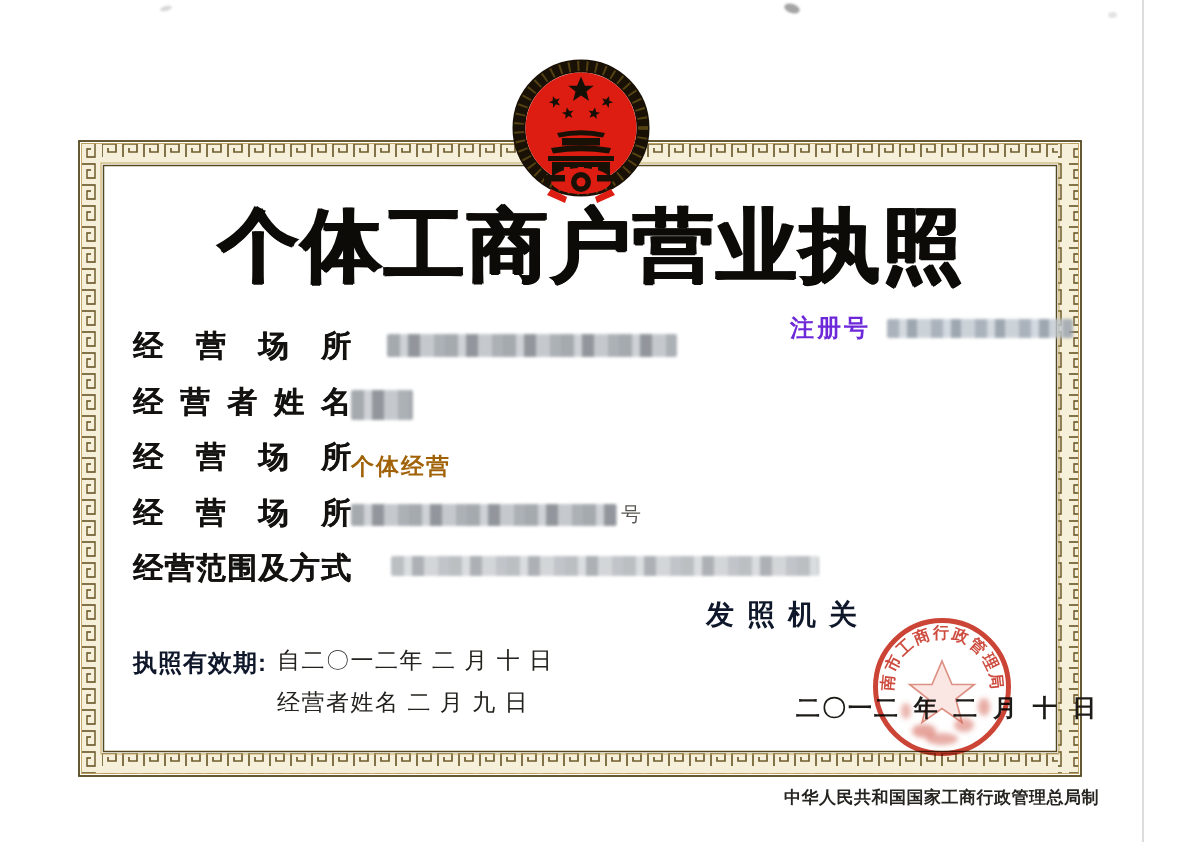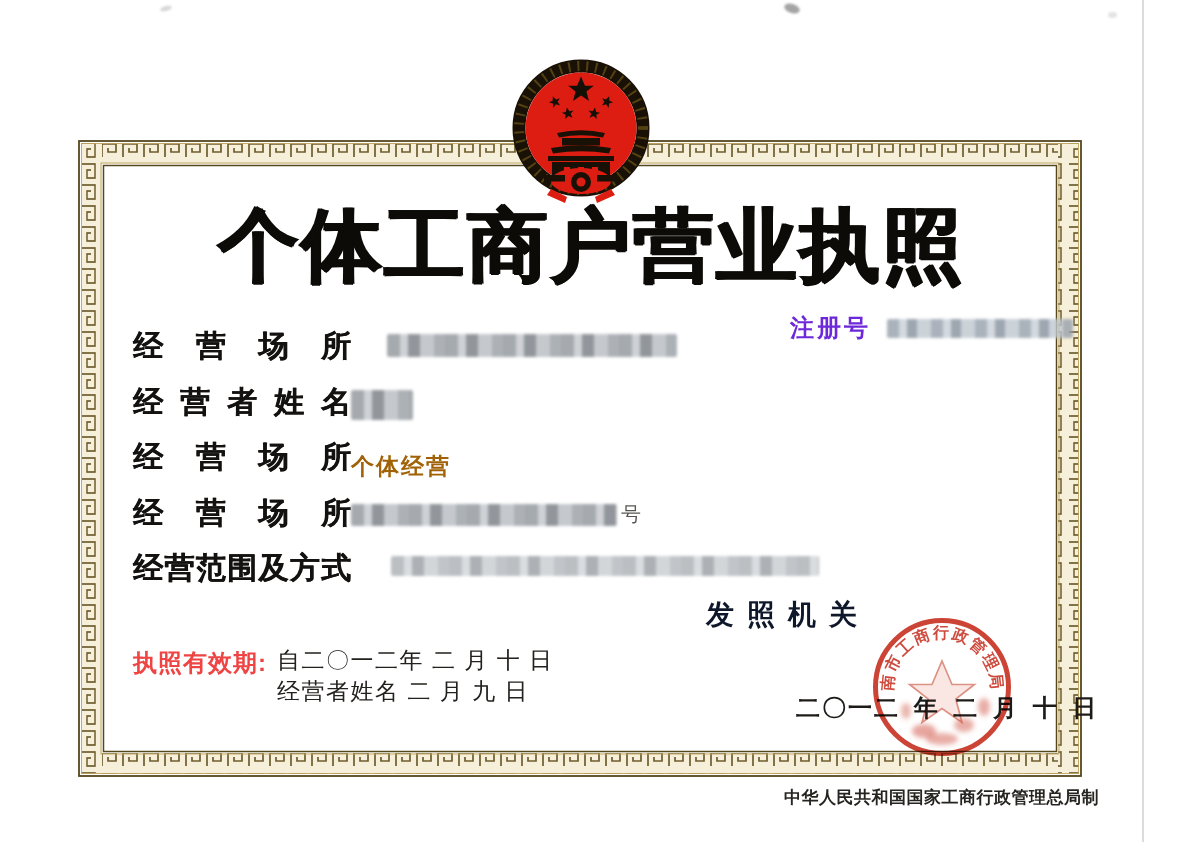--- a/index.html
+++ b/index.html
@@ -44,22 +44,22 @@
     text-align:justify;text-align-last:justify;line-height:1.05;flex:none;
     text-shadow:.6px 0 0 #141210;
   }
   .fvalue{display:flex;align-items:center;gap:4px;padding-top:4px;font-size:23px;color:#2a2824;}
   .ml36{margin-left:36px;} .ml40{margin-left:40px;}
   .fvalue-text{font-size:23px;letter-spacing:2px;font-weight:600;color:#a16207;padding-top:6px;}
   .suffix{font-size:20px;color:#3a3833;opacity:.85;}
   
   .issuer{position:absolute;left:706px;top:596px;font-size:28px;font-weight:bold;letter-spacing:13px;color:#0f172a;z-index:1;}
   .validity{position:absolute;left:133px;top:645px;display:flex;align-items:flex-start;}
-  .vlabel{font-size:24px;font-weight:bold;letter-spacing:1px;color:#ef4444;margin-right:10px;padding-top:2px;}
-  .vlines{display:flex;flex-direction:column;}
+  .vlabel{font-size:24px;font-weight:bold;letter-spacing:1px;color:#0f172a;margin-right:10px;padding-top:2px;}
+  .vlines{display:flex;flex-direction:column;gap:11px;}
   .vline{font-size:23px;font-weight:500;letter-spacing:1.5px;color:#23211d;}
   .vline-to{margin-left:0;}
   .issue-date{position:absolute;left:796px;top:692px;font-size:24px;font-weight:600;letter-spacing:2px;word-spacing:5px;color:#1d1b18;z-index:1;}
   
   .seal{position:absolute;left:866px;top:611px;width:152px;height:152px;z-index:2;mix-blend-mode:multiply;opacity:.95;}
   
   .footer{position:absolute;left:784px;top:786px;font-size:17px;font-weight:bold;letter-spacing:.5px;color:#262420;}
 </style>
 </head>
 <body>

